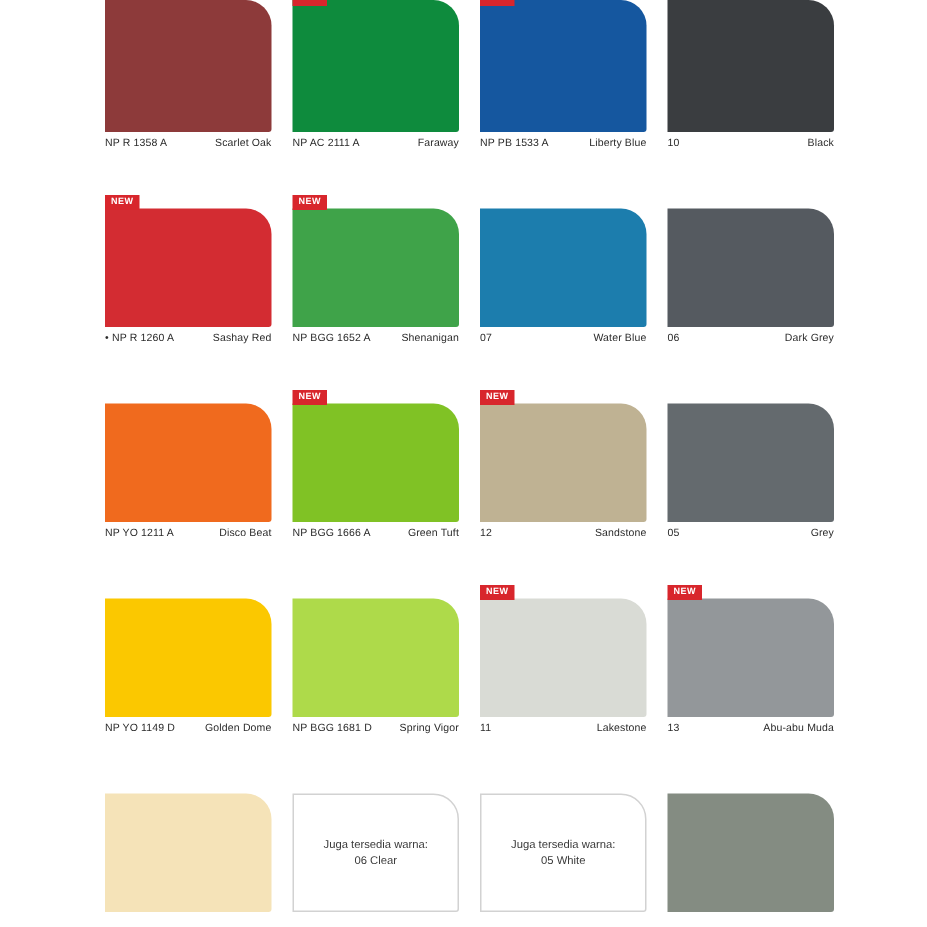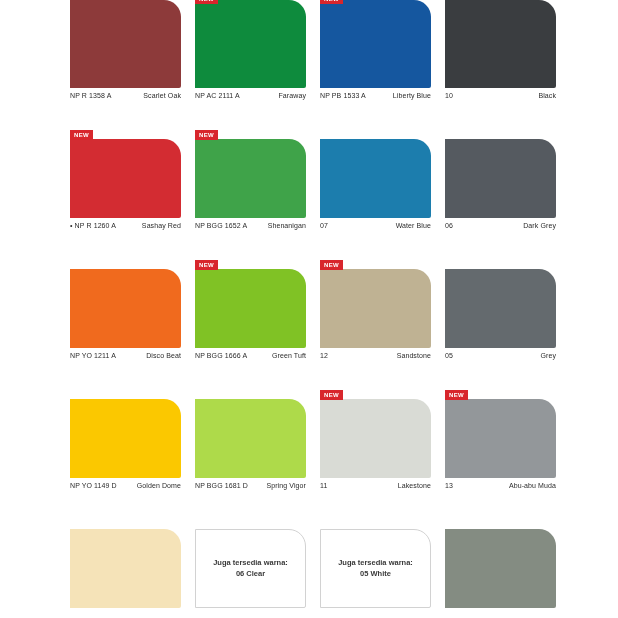--- a/index.html
+++ b/index.html
@@ -55,21 +55,20 @@
     font-family: "Liberation Sans", sans-serif;
   }
   .swatch {
     position: absolute;
     left: 0;
     right: 0;
     bottom: 0;
     top: 9px;
     border-top-right-radius: 17px;
     border-bottom-right-radius: 2px;
-    font-weight: bold;
   }
   .row-1 .swatch {
     top: 0;
   }
   .swatch.boxed {
     border: 1px solid #d2d2d2;
     background: #ffffff;
     display: flex;
     align-items: center;
     justify-content: center;

